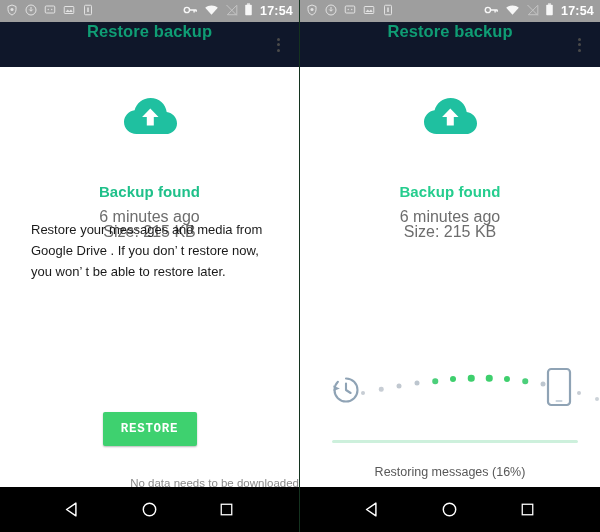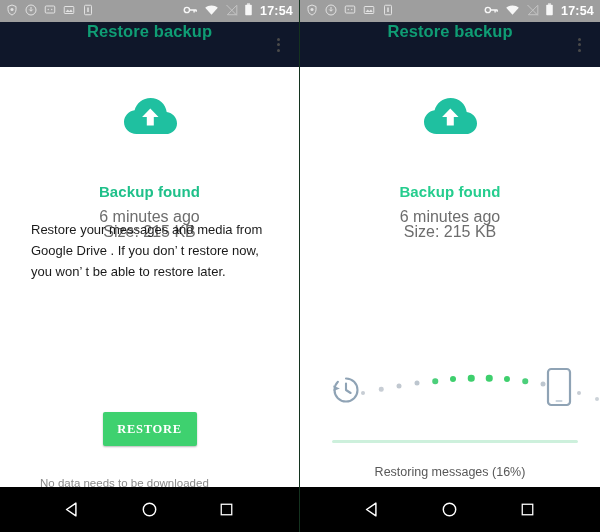--- a/index.html
+++ b/index.html
@@ -138,21 +138,21 @@
     position: absolute;
     left: 0; right: 0;
     top: 345px;
     display: flex;
     justify-content: center;
     align-items: flex-start;
     gap: 15px;
   }
   .btn {
     border: none;
-    font-family: Liberation Serif, serif;
+    font-family: Liberation Mono, monospace;
     font-size: 12.5px;
     font-weight: bold;
     letter-spacing: 0.7px;
     border-radius: 2px;
     cursor: pointer;
     padding: 0;
   }
   .btn-restore {
     width: 94px;
     height: 34px;
@@ -164,21 +164,21 @@
     width: 74px;
     height: 34px;
     background: #fafafa;
     color: #212121;
     box-shadow: 0 1px 2px rgba(0,0,0,0.22);
   }
   .footnote {
     position: absolute;
     left: 0; right: 0;
     top: 410px;
-    text-align: left;
+    text-align: right;
     font-size: 11.5px;
     color: #8a8a8a;
     margin-left: 40px;
   }
 
   
   .anim {
     position: absolute;
     left: 0; right: 0;
     top: 295px;

